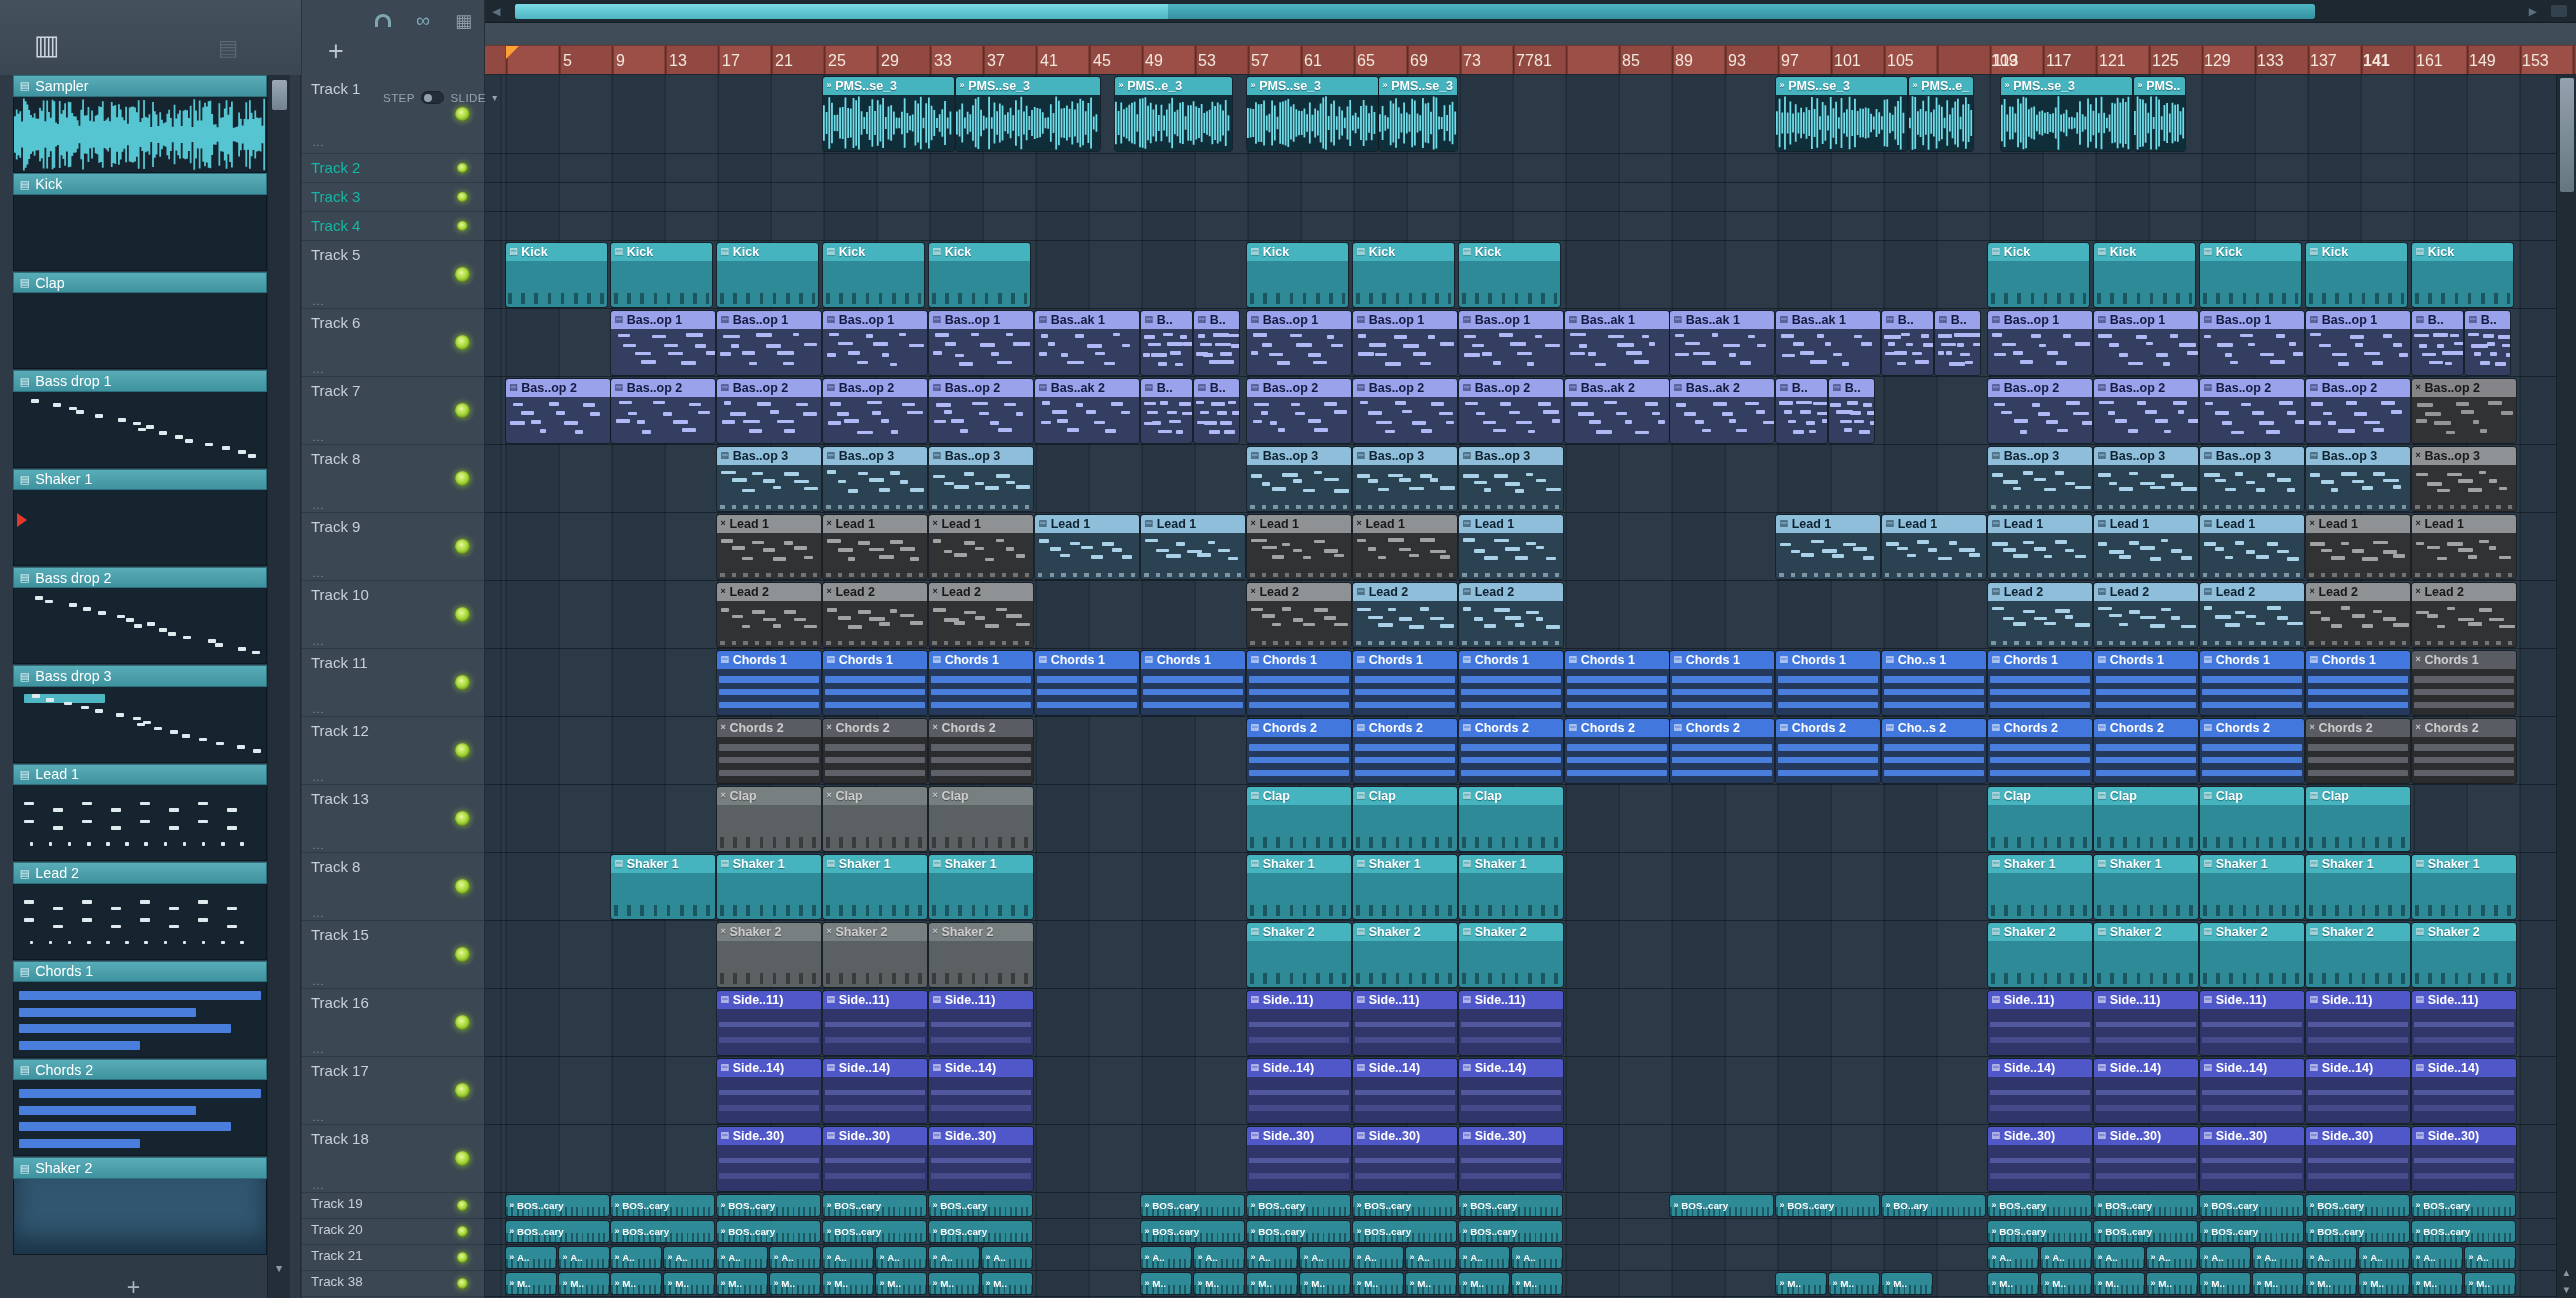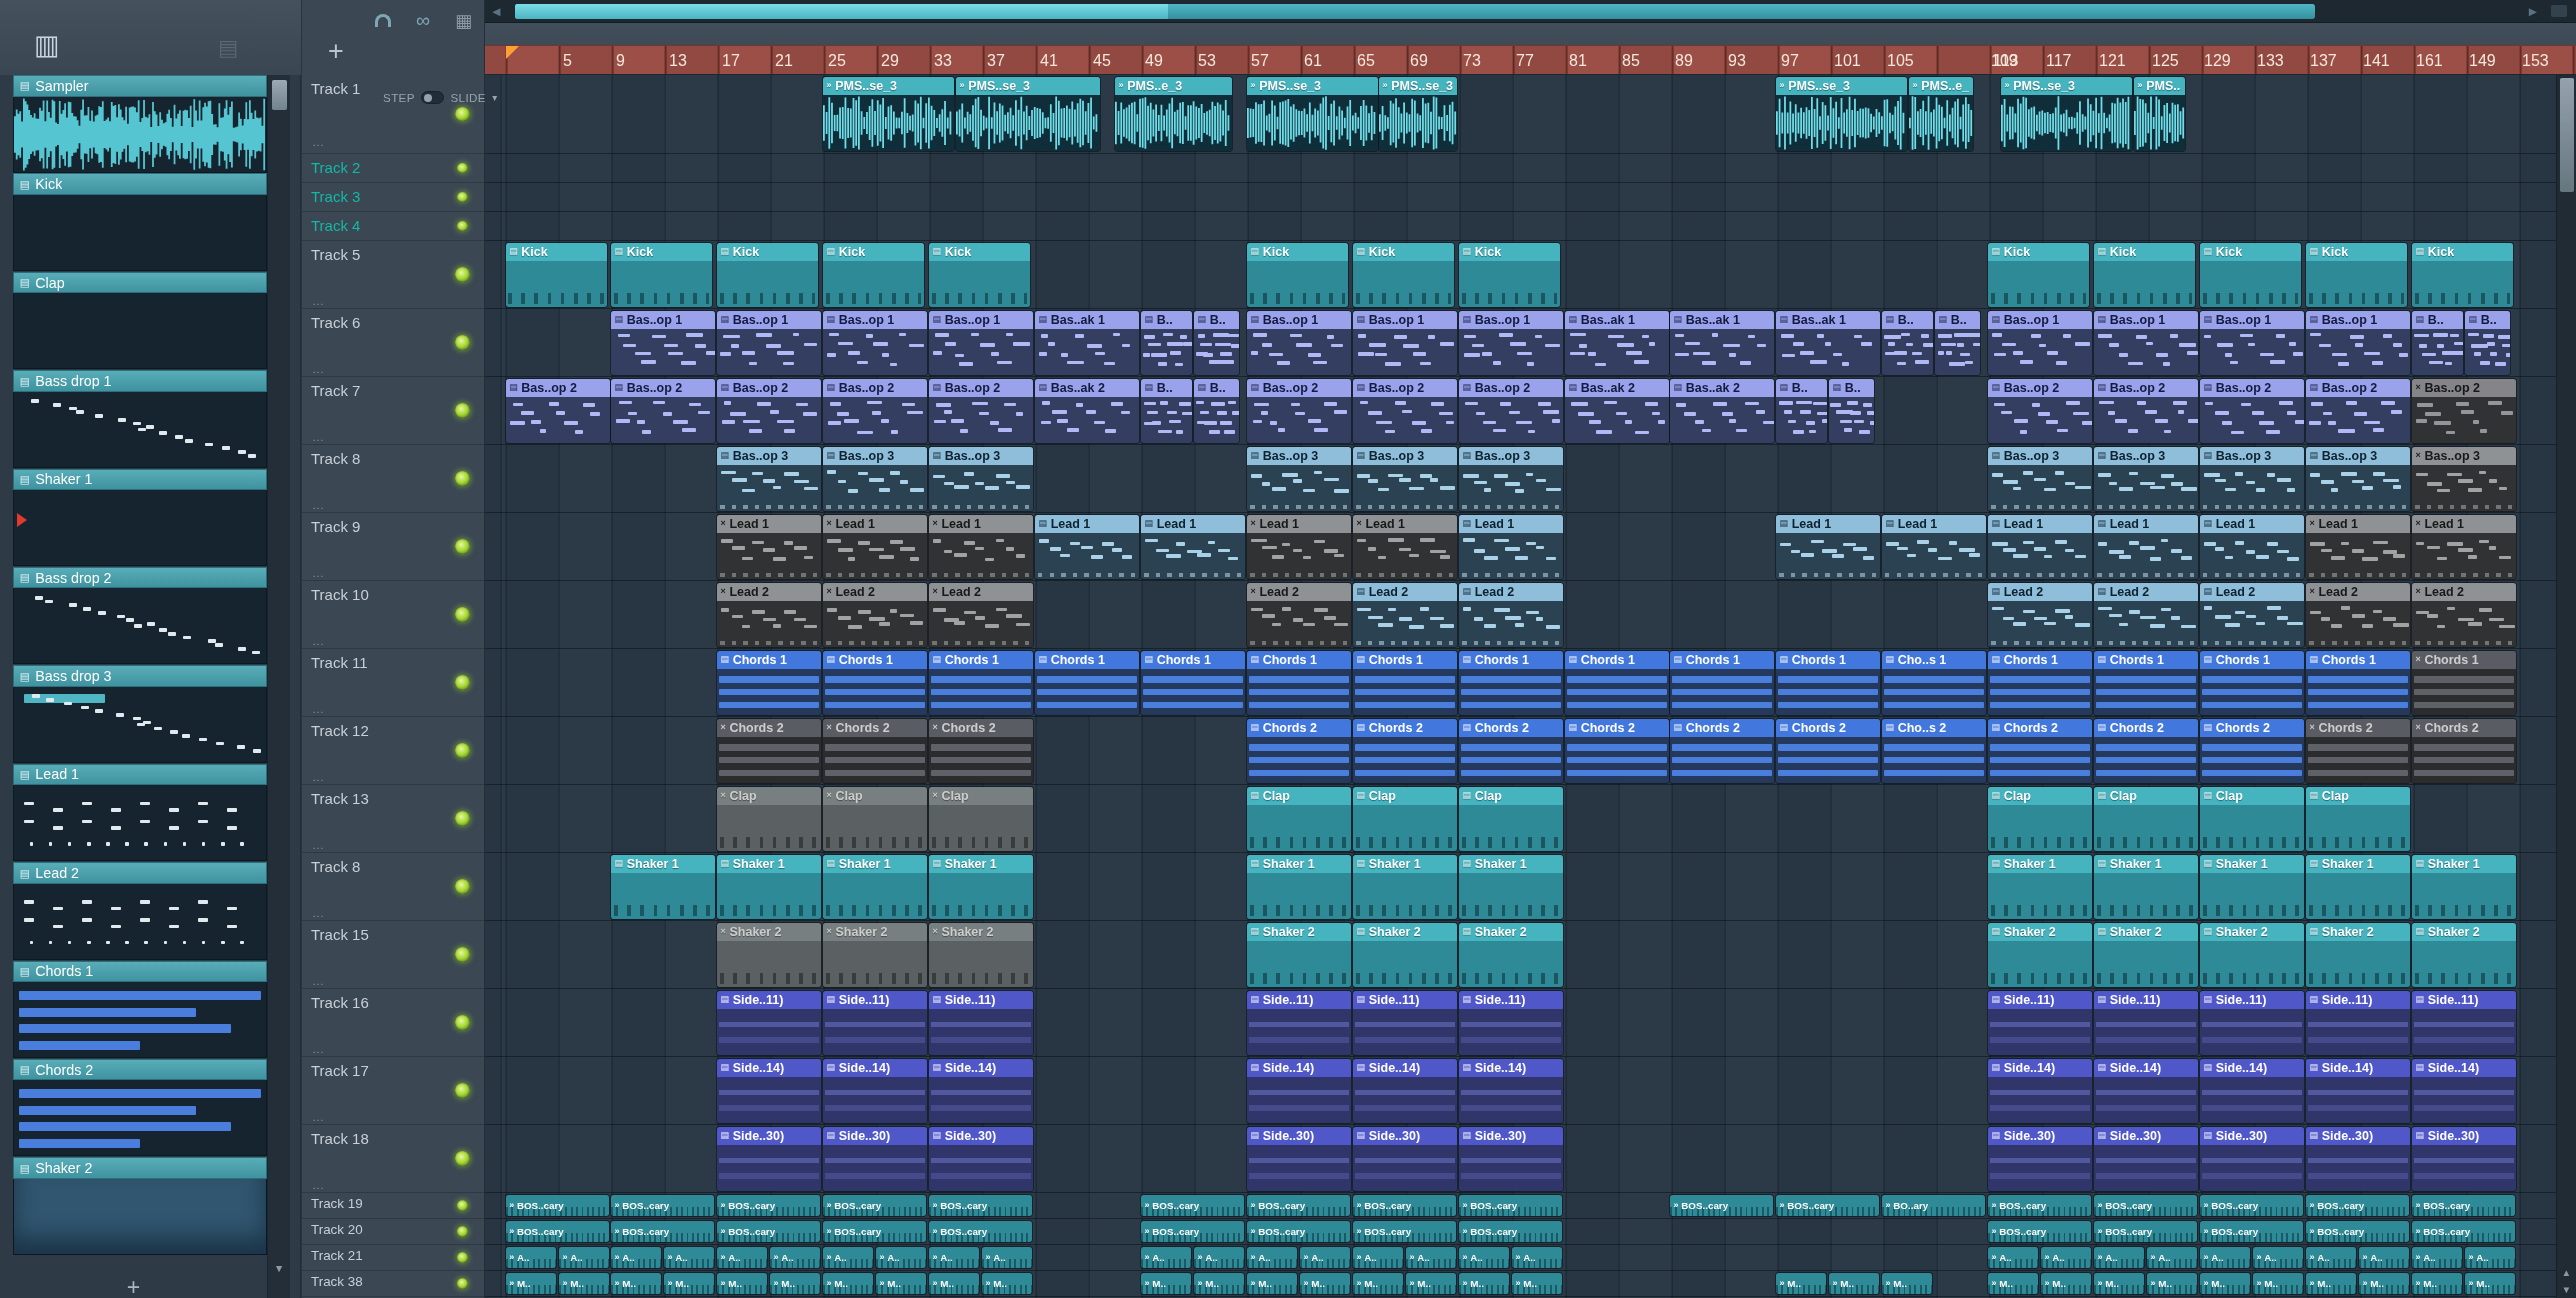--- a/index.html
+++ b/index.html
@@ -127,36 +127,36 @@
       <span class="rnum" style="left: 555px;">41</span>
       <span class="rnum" style="left: 608px;">45</span>
       <span class="rnum" style="left: 660px;">49</span>
       <span class="rnum" style="left: 713px;">53</span>
       <span class="rnum" style="left: 766px;">57</span>
       <span class="rnum" style="left: 819px;">61</span>
       <span class="rnum" style="left: 872px;">65</span>
       <span class="rnum" style="left: 925px;">69</span>
       <span class="rnum" style="left: 978px;">73</span>
       <span class="rnum" style="left: 1031px;">77</span>
-      <span class="rnum" style="left: 1084px;">81</span>
+      <span class="rnum" style="left: 1049px;">81</span>
       <span class="rnum" style="left: 1137px;">85</span>
       <span class="rnum" style="left: 1190px;">89</span>
       <span class="rnum" style="left: 1243px;">93</span>
       <span class="rnum" style="left: 1296px;">97</span>
       <span class="rnum" style="left: 1349px;">101</span>
       <span class="rnum" style="left: 1402px;">105</span>
       <span class="rnum" style="left: 1506px;">109</span>
       <span class="rnum" style="left: 1508px;">113</span>
       <span class="rnum" style="left: 1561px;">117</span>
       <span class="rnum" style="left: 1614px;">121</span>
       <span class="rnum" style="left: 1667px;">125</span>
       <span class="rnum" style="left: 1719px;">129</span>
       <span class="rnum" style="left: 1772px;">133</span>
       <span class="rnum" style="left: 1825px;">137</span>
-      <span class="rnum" style="left: 1878px;">141</span>
+      <span class="rnum" style="left: 1878px; font-weight: bold;">141</span>
       <span class="rnum" style="left: 1931px;">161</span>
       <span class="rnum" style="left: 1984px;">149</span>
       <span class="rnum" style="left: 2037px;">153</span>
     </div>
 
   <div class="picker">
     <div class="plist">
         <div class="pat">
           <div class="phead">
             <span class="pic">▤</span>

